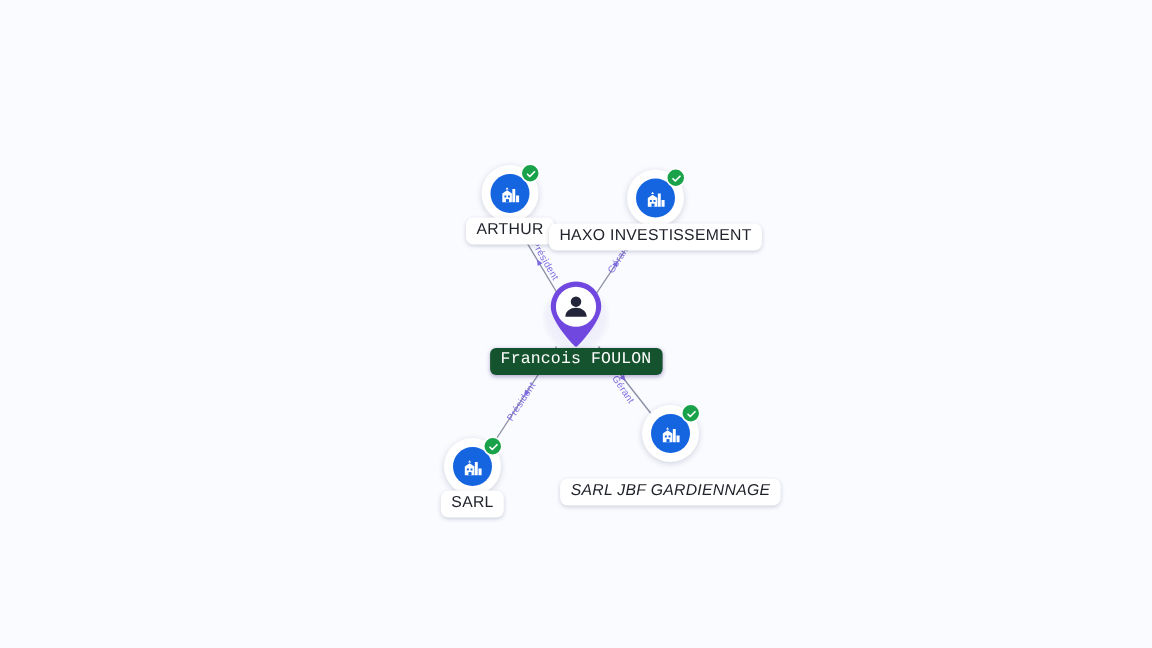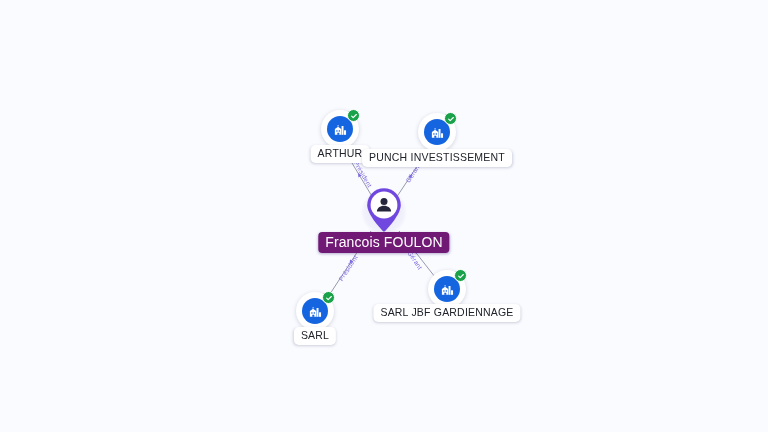--- a/index.html
+++ b/index.html
@@ -83,29 +83,30 @@
   }
   .pin{
     position:absolute;
     left:50%;top:50%;
     transform:translate(-50%,-50%);
   }
   .person-pill{
     position:absolute;
     left:50%;
     transform:translateX(-50%);
-    background:#701a75;
+    background:#14532d;
     color:#ffffff;
     border-radius:4px;
     padding:3px 7px 4px 7px;
-    font-size:14px;
+    font-size:11px;
     white-space:nowrap;
     box-shadow:0 1px 3px rgba(50,30,120,.35);
     line-height:1;
     letter-spacing:.1px;
+    font-family:Liberation Mono, monospace;
   }
 
   
   .edge-label{
     position:absolute;
     color:#7e6ae0;
     font-size:6.5px;
     white-space:nowrap;
     transform-origin:center center;
     letter-spacing:.2px;
@@ -172,21 +173,21 @@
           <rect x="6.9" y="17.2" width="3.2" height="3.3" fill="#1565e0"></rect>
           <path d="M8.1 4.6l1.6 2.2H6.5l1.6-2.2z" fill="#ffffff"></path>
         </svg>
       </div>
       <div class="verif-badge">
         <svg width="8" height="8" viewBox="0 0 24 24" fill="none">
           <path d="M5 12.5l4.5 4.5L19 7.5" stroke="#ffffff" stroke-width="3.4" stroke-linecap="round" stroke-linejoin="round"></path>
         </svg>
       </div>
     </div>
-    <div class="label-pill" style="top: 17px;">PUNCH INVESTISSEMENT</div>
+    <div class="label-pill" style="top: 17px;">HAXO INVESTISSEMENT</div>
   </div>
 
   <div class="node" style="left: 315px; top: 311px;">
     <div class="company-ring">
       <div class="company-disc">
         <svg width="15" height="15" viewBox="0 0 24 24" fill="none">
           <path d="M3 20.5V11.2l5.1-3.6 5.1 3.6v9.3H3z" fill="#ffffff"></path>
           <path d="M13.7 20.5V6.4h3.1v14.1h-3.1z" fill="#ffffff"></path>
           <path d="M17.6 20.5v-7.2h3.3v7.2h-3.3z" fill="#ffffff"></path>
           <rect x="5.2" y="13.3" width="2.1" height="2.1" fill="#1565e0"></rect>
@@ -216,21 +217,21 @@
           <rect x="6.9" y="17.2" width="3.2" height="3.3" fill="#1565e0"></rect>
           <path d="M8.1 4.6l1.6 2.2H6.5l1.6-2.2z" fill="#ffffff"></path>
         </svg>
       </div>
       <div class="verif-badge">
         <svg width="8" height="8" viewBox="0 0 24 24" fill="none">
           <path d="M5 12.5l4.5 4.5L19 7.5" stroke="#ffffff" stroke-width="3.4" stroke-linecap="round" stroke-linejoin="round"></path>
         </svg>
       </div>
     </div>
-    <div class="label-pill" style="top: 15px;">SARL JBF GARDIENNAGE</div>
+    <div class="label-pill" style="top: 30px; font-style: italic;">SARL JBF GARDIENNAGE</div>
   </div>
 
   <div class="node" style="left: 384px; top: 212px;">
     <div class="person-halo"></div>
     <div class="pin">
       <svg width="38" height="48" viewBox="0 0 38 48" fill="none">
         <path d="M19 2.2c-9.3 0-16.8 7.5-16.8 16.8 0 9.1 12.4 22.6 15.6 26
                  a1.7 1.7 0 0 0 2.4 0c3.2-3.4 15.6-16.9 15.6-26
                  C35.8 9.7 28.3 2.2 19 2.2z" fill="#7048e0"></path>
         <circle cx="19" cy="19" r="13.4" fill="#ffffff"></circle>

